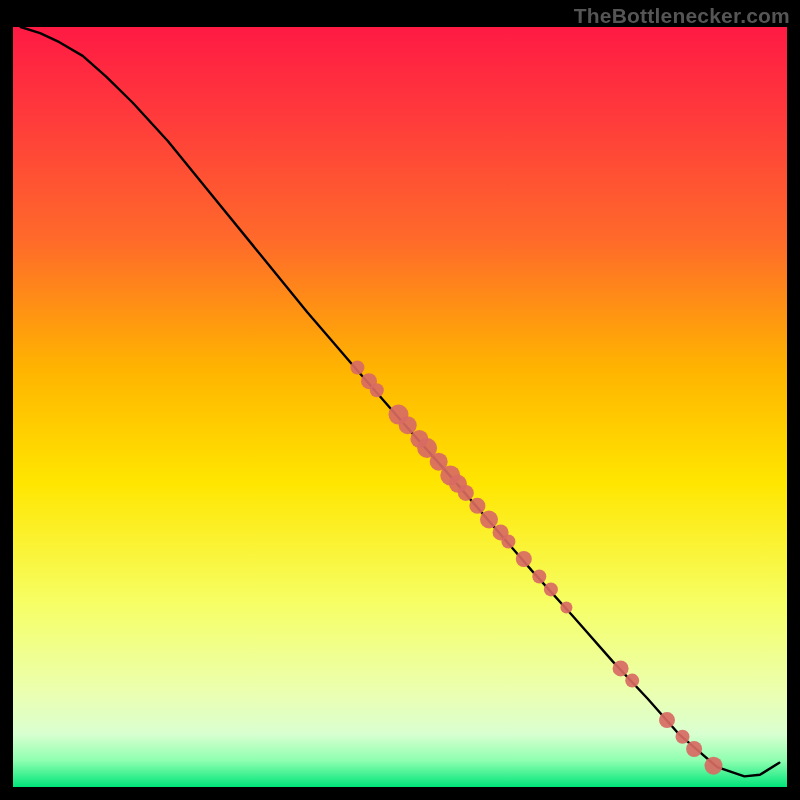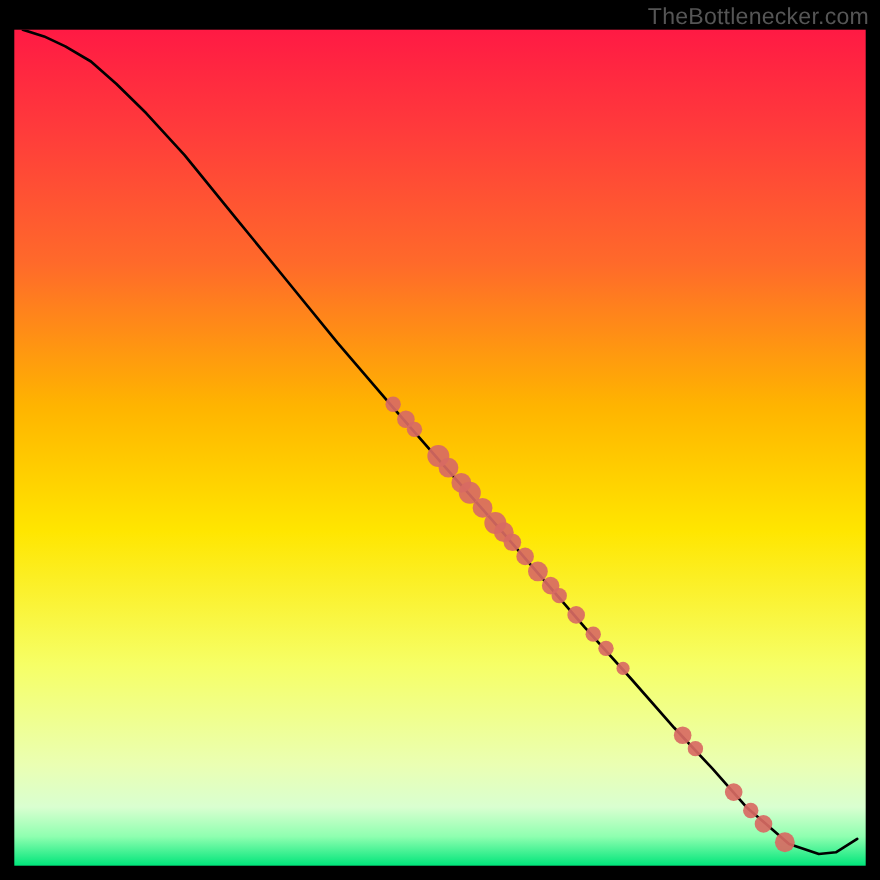--- a/index.html
+++ b/index.html
@@ -21,21 +21,21 @@
     top: 0;
     left: 0;
     display: block;
   }
   .watermark {
     position: absolute;
     top: 4px;
     right: 10px;
     color: #555;
     font-size: 21px;
-    font-weight: 400;
+    font-weight: 700;
     letter-spacing: 0.2px;
     user-select: none;
   }
 </style>
 </head>
 <body>
 
 <div class="stage">
   <svg width="800" height="800" viewBox="0 0 800 800">
     <defs>

